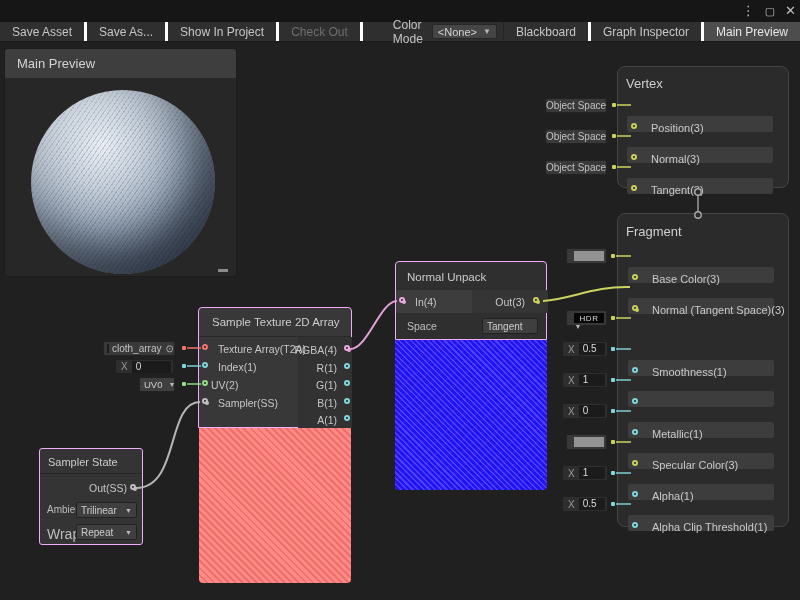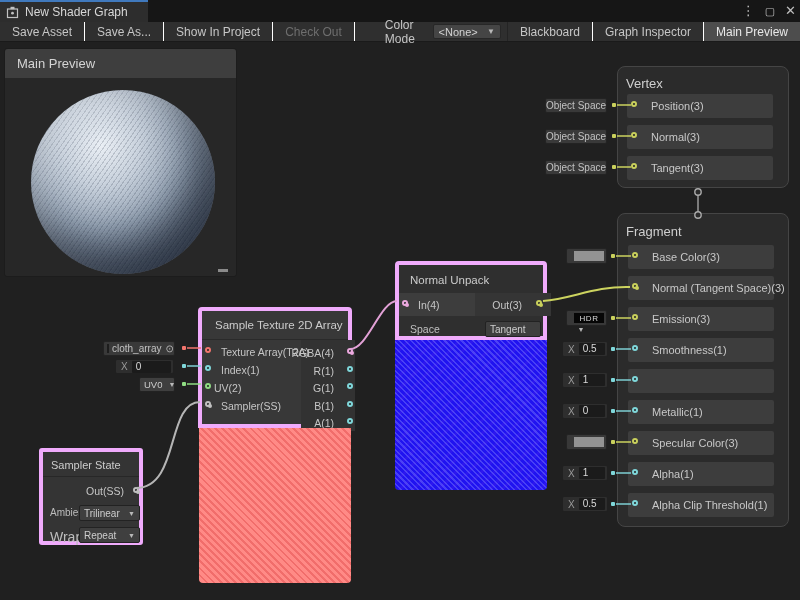--- a/index.html
+++ b/index.html
@@ -11,36 +11,36 @@
   .titlebar { position:absolute; left:0; top:0; width:800px; height:22px; background:#161616; }
   .tab { position:absolute; left:0; top:0; width:148px; height:22px; background:#2d2d2d;
     border-top:2px solid #4079bd; display:flex; align-items:center; gap:6px; padding-left:6px; }
   .tab-title { color:#d8d8d8; font-size:12px; }
   .win-controls { position:absolute; right:4px; top:0; height:22px; display:flex; align-items:center; gap:10px; color:#c0c0c0; }
   .win-controls span { font-size:13px; line-height:22px; cursor:default; }
 
   
   .toolbar { position:absolute; left:0; top:22px; width:800px; height:20px; background:#2f2f2f;
     border-bottom:1px solid #1a1a1a; display:flex; align-items:stretch; color:#c6c6c6; font-size:12px; }
-  .tb-btn { display:flex; align-items:center; padding:0 12px; border-right:1px solid #ffffff; white-space:nowrap; }
+  .tb-btn { display:flex; align-items:center; padding:0 12px; border-right:3px solid #ffffff; white-space:nowrap; }
   .tb-btn.disabled { color:#6e6e6e; }
   .tb-btn.active { background:#4d4d4d; color:#e8e8e8; }
   .tb-label { display:flex; align-items:center; padding:0 8px 0 30px; }
   .tb-dd { display:flex; align-items:center; justify-content:space-between; width:100px; height:15px;
     margin:auto 6px auto 0; background:#454545; border:1px solid #272727; border-radius:2px;
     padding:0 5px; font-size:11px; color:#d2d2d2; }
   .tb-spacer { flex:1; }
   .dd-arrow { font-size:8px; color:#b9b9b9; margin-left:6px; }
 
   
   .node { position:absolute; background:#2b2b2b; border:1px solid #454545; border-radius:8px; }
-  .node-sm { position:absolute; background:#383838; border:4px solid #f0abfc; border-radius:3px; }
+  .node-sm { position:absolute; background:#383838; border:1px solid #f0abfc; border-radius:3px; }
   .node-title { position:absolute; color:#cfcfcf; font-size:13px; }
   .node-title-sm { position:absolute; color:#cccccc; font-size:11.5px; }
-  .row { position:absolute; height:24px; background:#3d3d3d; border-radius:2px; }
+  .row { position:absolute; height:16px; background:#3d3d3d; border-radius:2px;margin-top:22px; }
   .row-label { position:absolute; left:24px; top:0; line-height:24px; font-size:11px; color:#c8c8c8; white-space:nowrap; }
   .port { position:absolute; width:6px; height:6px; border-radius:50%; border:2px solid currentColor; background:#222; }
   .port.connected::after { content:""; position:absolute; left:1px; top:1px; width:4px; height:4px; border-radius:50%; background:currentColor; }
   .c-yellow { color:#c9d05c; } .c-teal { color:#7fd7da; } .c-green { color:#8fdc82; }
   .c-pink { color:#eba8de; } .c-red { color:#f2756d; } .c-gray { color:#c0c0c0; }
 
   .pill { position:absolute; background:#393939; border:1px solid #232323; border-radius:2px;
     color:#c2c2c2; font-size:10px; display:flex; align-items:center; justify-content:center; white-space:nowrap; }
   .dotsq { position:absolute; width:4px; height:4px; border-radius:1px; }
 
@@ -86,28 +86,20 @@
   svg.wires { position:absolute; left:0; top:0; width:800px; height:600px; pointer-events:none; z-index:50; }
   .icon-sq { width:9px; height:9px; background:linear-gradient(135deg,#8da0b5 0 50%,#44536e 50% 100%); border:1px solid #1d1d1d; }
   .obj-picker { color:#b5b5b5; font-size:10px; margin-left:4px; }
 </style>
 </head>
 <body>
 
 <div id="stage">
 
   <div class="titlebar">
-    <div class="tab">
-      <svg width="13" height="13" viewBox="0 0 13 13">
-        <rect x="1.5" y="3" width="10" height="8.5" fill="none" stroke="#c2c2c2" stroke-width="1.2"></rect>
-        <rect x="4.5" y="0.8" width="4" height="2.4" fill="#c2c2c2"></rect>
-        <circle cx="6.5" cy="7.2" r="1.4" fill="#c2c2c2"></circle>
-      </svg>
-      <span class="tab-title">New Shader Graph</span>
-    </div>
     <div class="win-controls">
       <span>⋮</span>
       <span style="font-size:11px;">▢</span>
       <span>✕</span>
     </div>
   </div>
 
   <div class="toolbar">
     <div class="tb-btn">Save Asset</div>
     <div class="tb-btn">Save As...</div>
@@ -155,24 +147,20 @@
 
   <div class="node" style="left:617px; top:213px; width:172px; height:314px;">
     <div class="node-title" style="left:8px; top:10px;">Fragment</div>
     <div class="row" style="left:10px; top:31px; width:146px;">
       <span class="port c-yellow" style="left:4px; top:7px;"></span>
       <span class="row-label">Base Color(3)</span>
     </div>
     <div class="row" style="left:10px; top:62px; width:146px;">
       <span class="port c-yellow connected" style="left:4px; top:7px;"></span>
       <span class="row-label">Normal (Tangent Space)(3)</span>
-    </div>
-    <div class="row" style="left:10px; top:93px; width:146px;">
-      <span class="port c-yellow" style="left:4px; top:7px;"></span>
-      <span class="row-label">Emission(3)</span>
     </div>
     <div class="row" style="left:10px; top:124px; width:146px;">
       <span class="port c-teal" style="left:4px; top:7px;"></span>
       <span class="row-label">Smoothness(1)</span>
     </div>
     <div class="row" style="left:10px; top:155px; width:146px;">
       <span class="port c-teal" style="left:4px; top:7px;"></span>
     </div>
     <div class="row" style="left:10px; top:186px; width:146px;">
       <span class="port c-teal" style="left:4px; top:7px;"></span>

